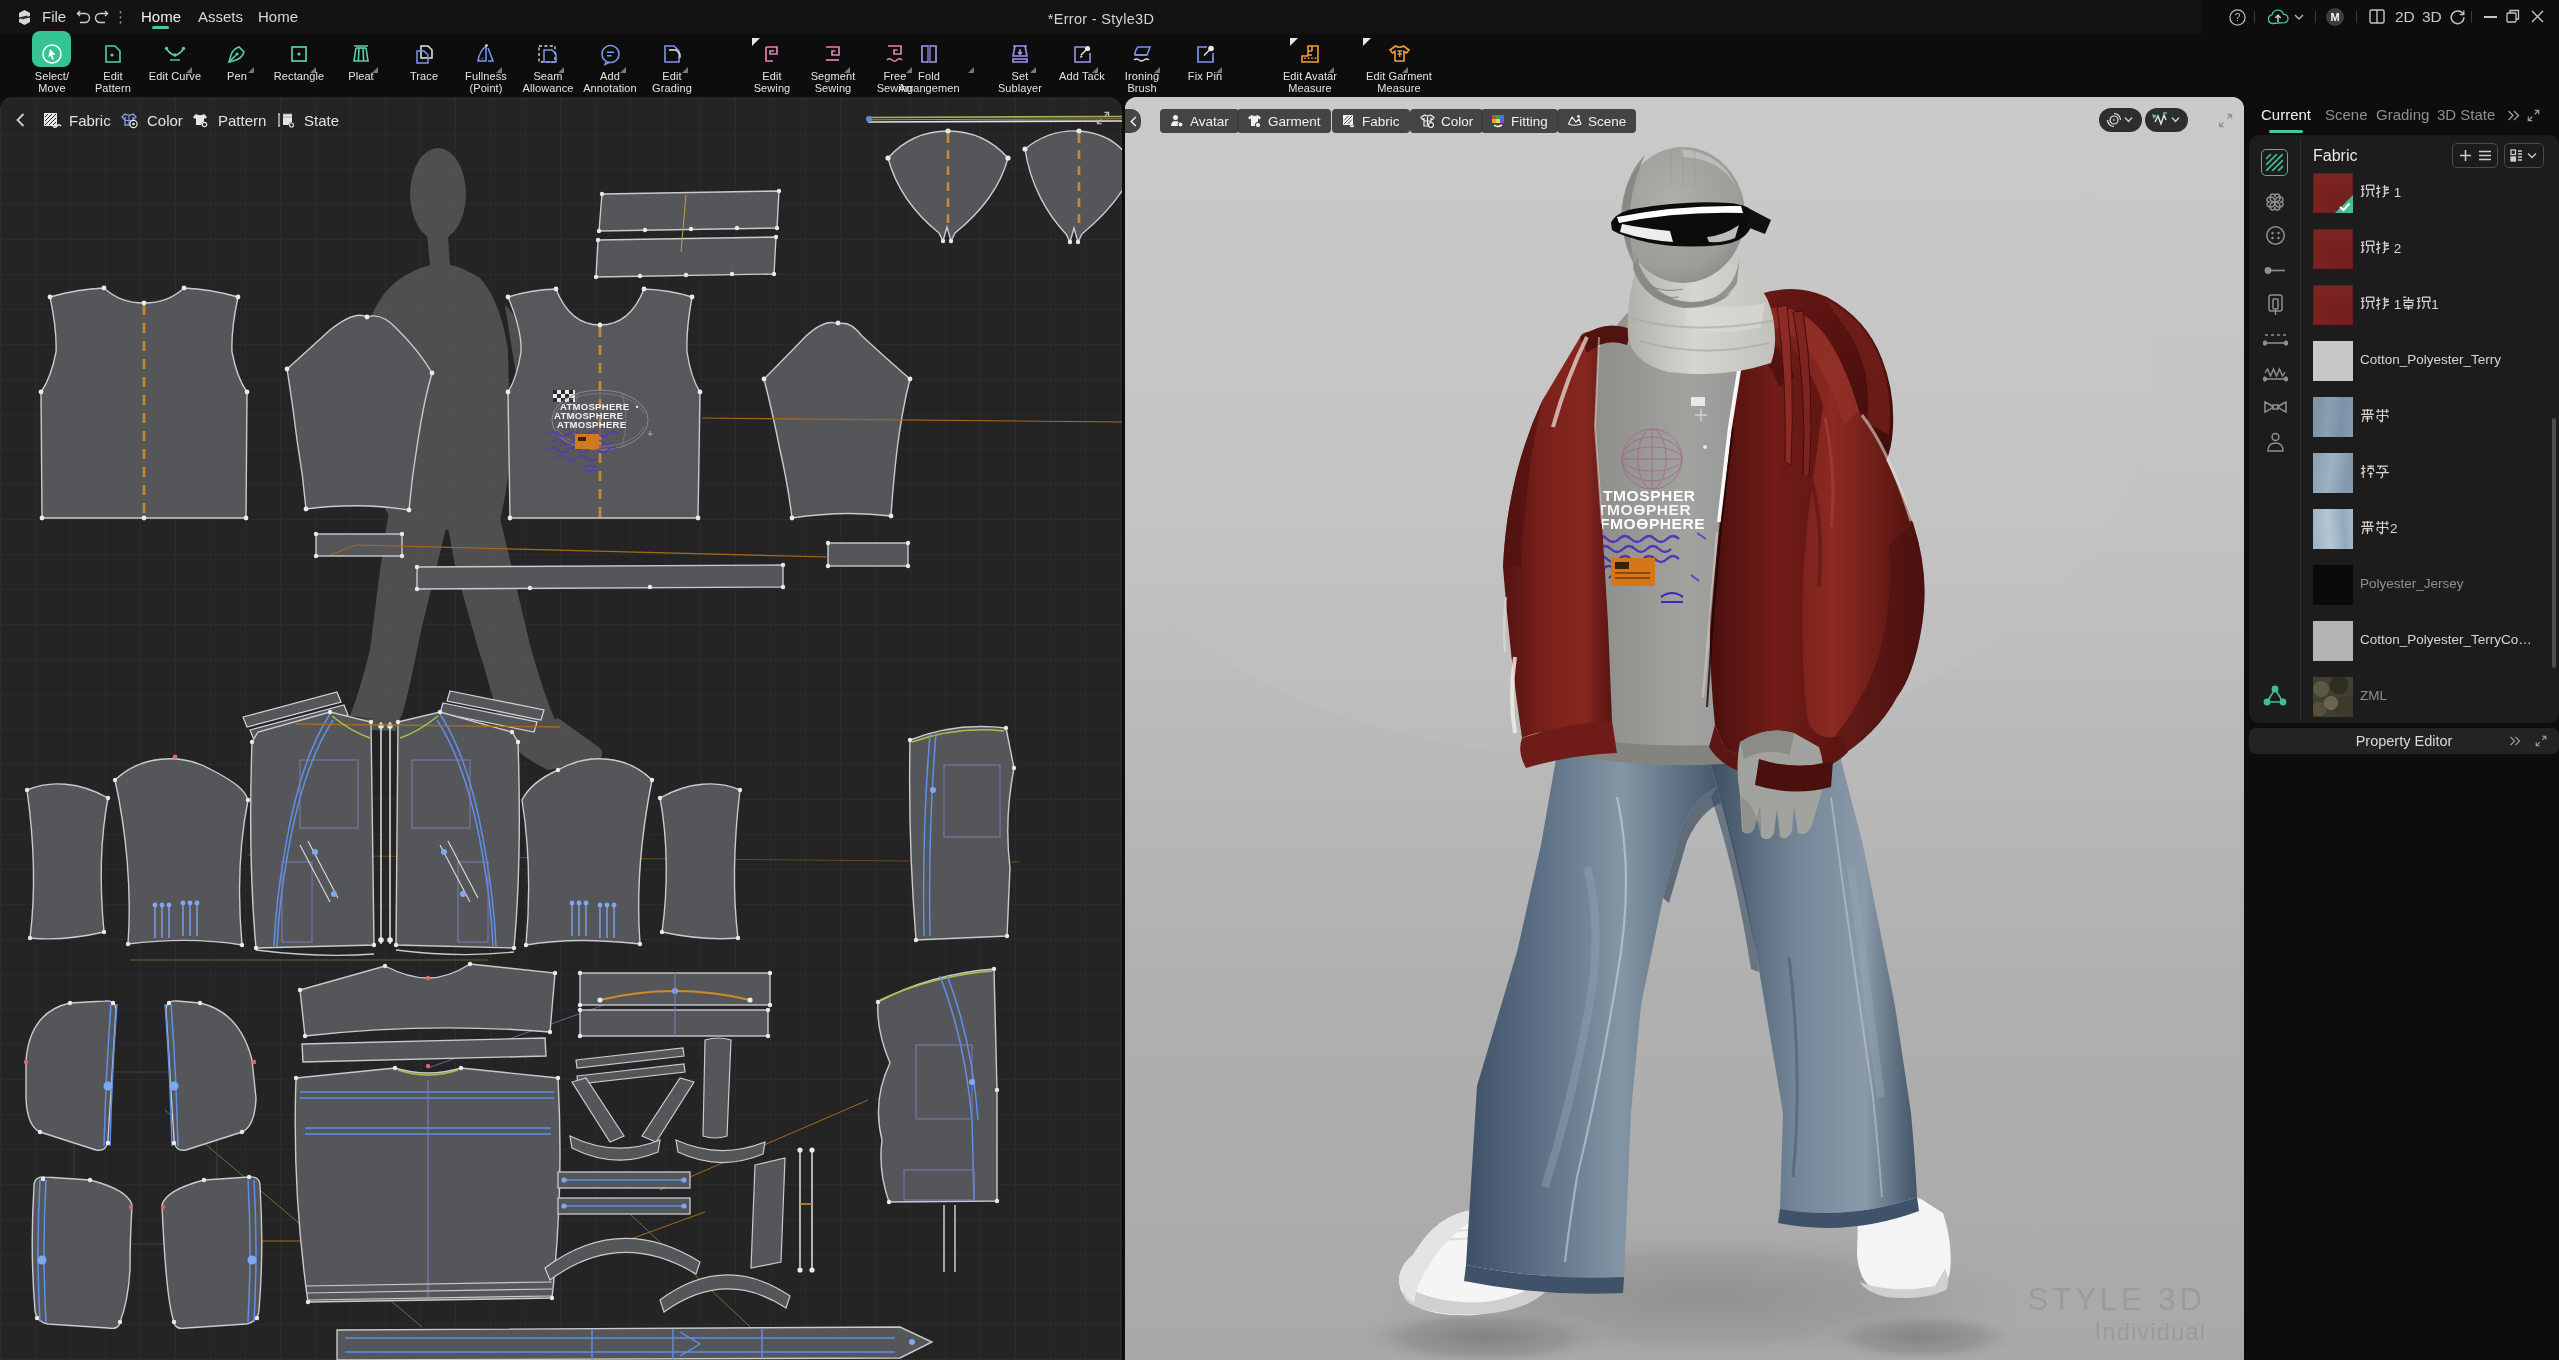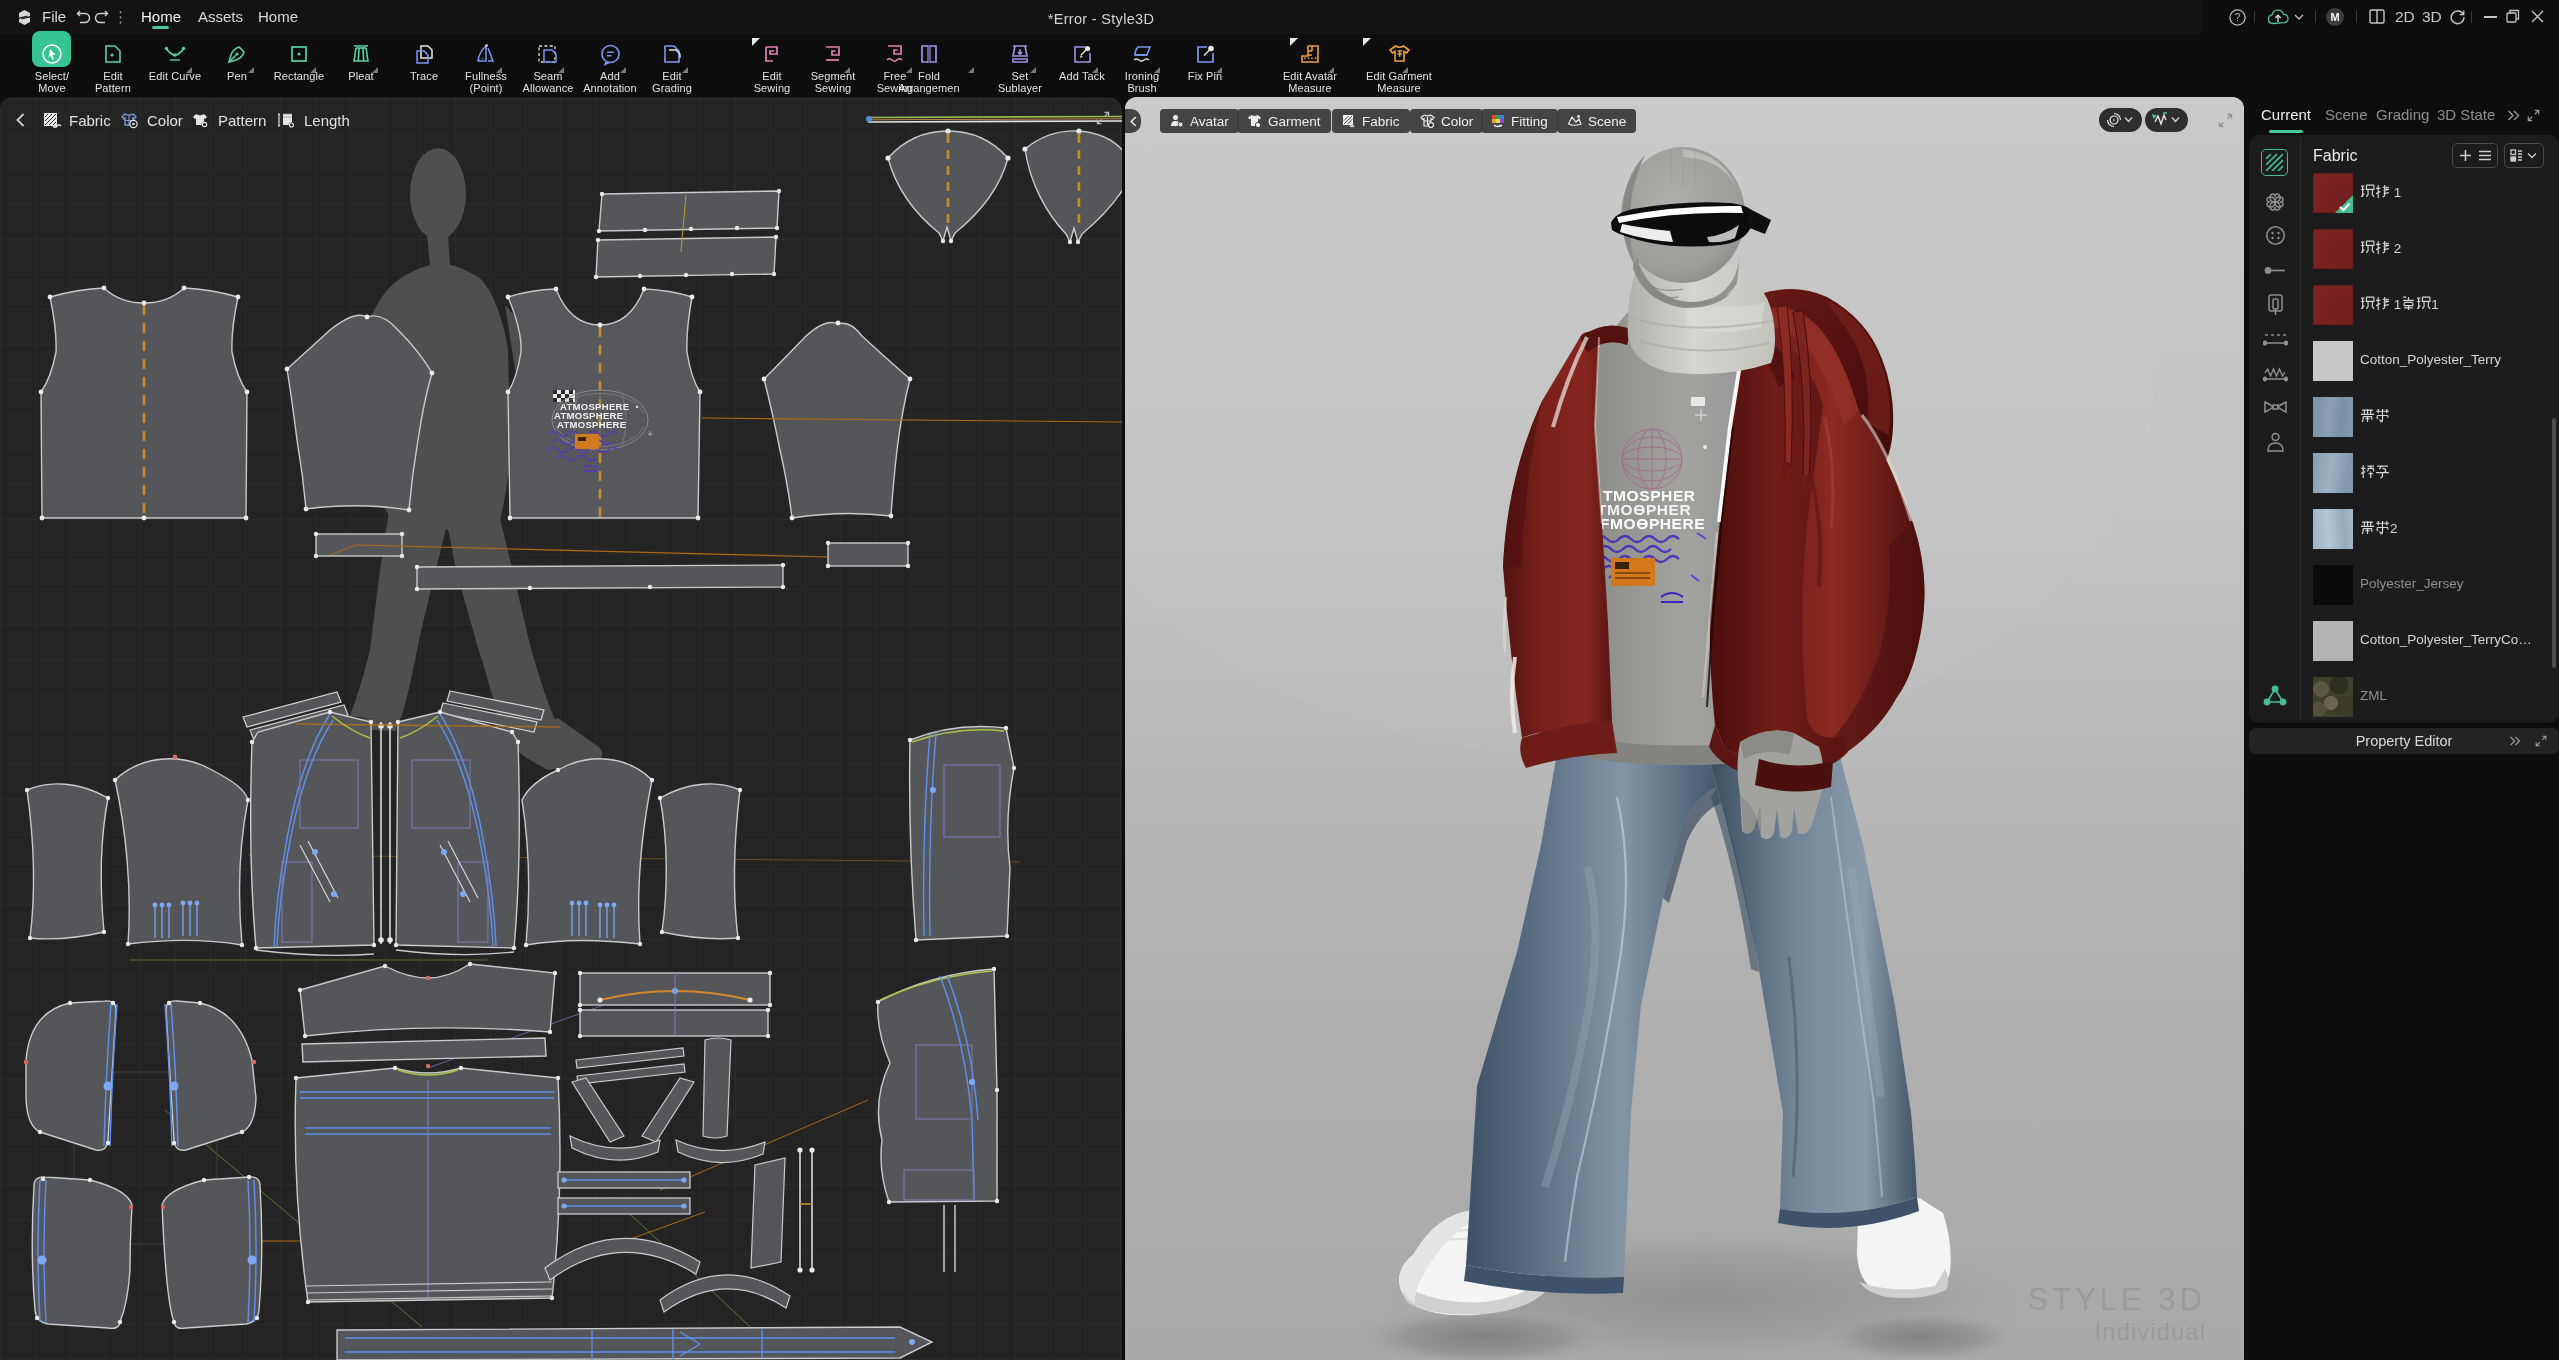--- a/index.html
+++ b/index.html
@@ -840,21 +840,21 @@
       <span>Pattern</span>
     </div>
     <div class="tab2d" style="left:277px;">
       <svg width="20" height="17" viewBox="0 0 20 17">
           <path d="M2 2 v12 M1 2 h2 M1 14 h2" stroke="#e6e6e6" stroke-width="1.2"></path>
           <rect x="6" y="2" width="9" height="11" fill="#e6e6e6"></rect>
           <path d="M6 2 h9 M6 5 h9" stroke="#9a9a9a" stroke-width=".8"></path>
           <circle cx="14.5" cy="13" r="2.8" fill="#1f1f1f"></circle>
           <circle cx="14.5" cy="13" r="2" fill="none" stroke="#e6e6e6" stroke-width="1.1"></circle>
         </svg>
-      <span>Length</span>
+      <span>State</span>
     </div>
     <svg style="position:absolute;right:12px;top:14px" width="14" height="14" viewBox="0 0 15 15" stroke="#b5b5b5" stroke-width="1.4" fill="none">
         <path d="M9 1.5 h4.5 V6 M6 13.5 H1.5 V9 M13.5 1.5 L9 6 M1.5 13.5 L6 9"></path>
       </svg>
   </div>
   <div id="view3d">
     <svg width="1119" height="1263" viewBox="0 0 1119 1263" style="position:absolute;left:0;top:0">
       <defs>
         <linearGradient id="bgv" x1="0" y1="0" x2="0" y2="1">
           <stop offset="0" stop-color="#cacaca"></stop>

